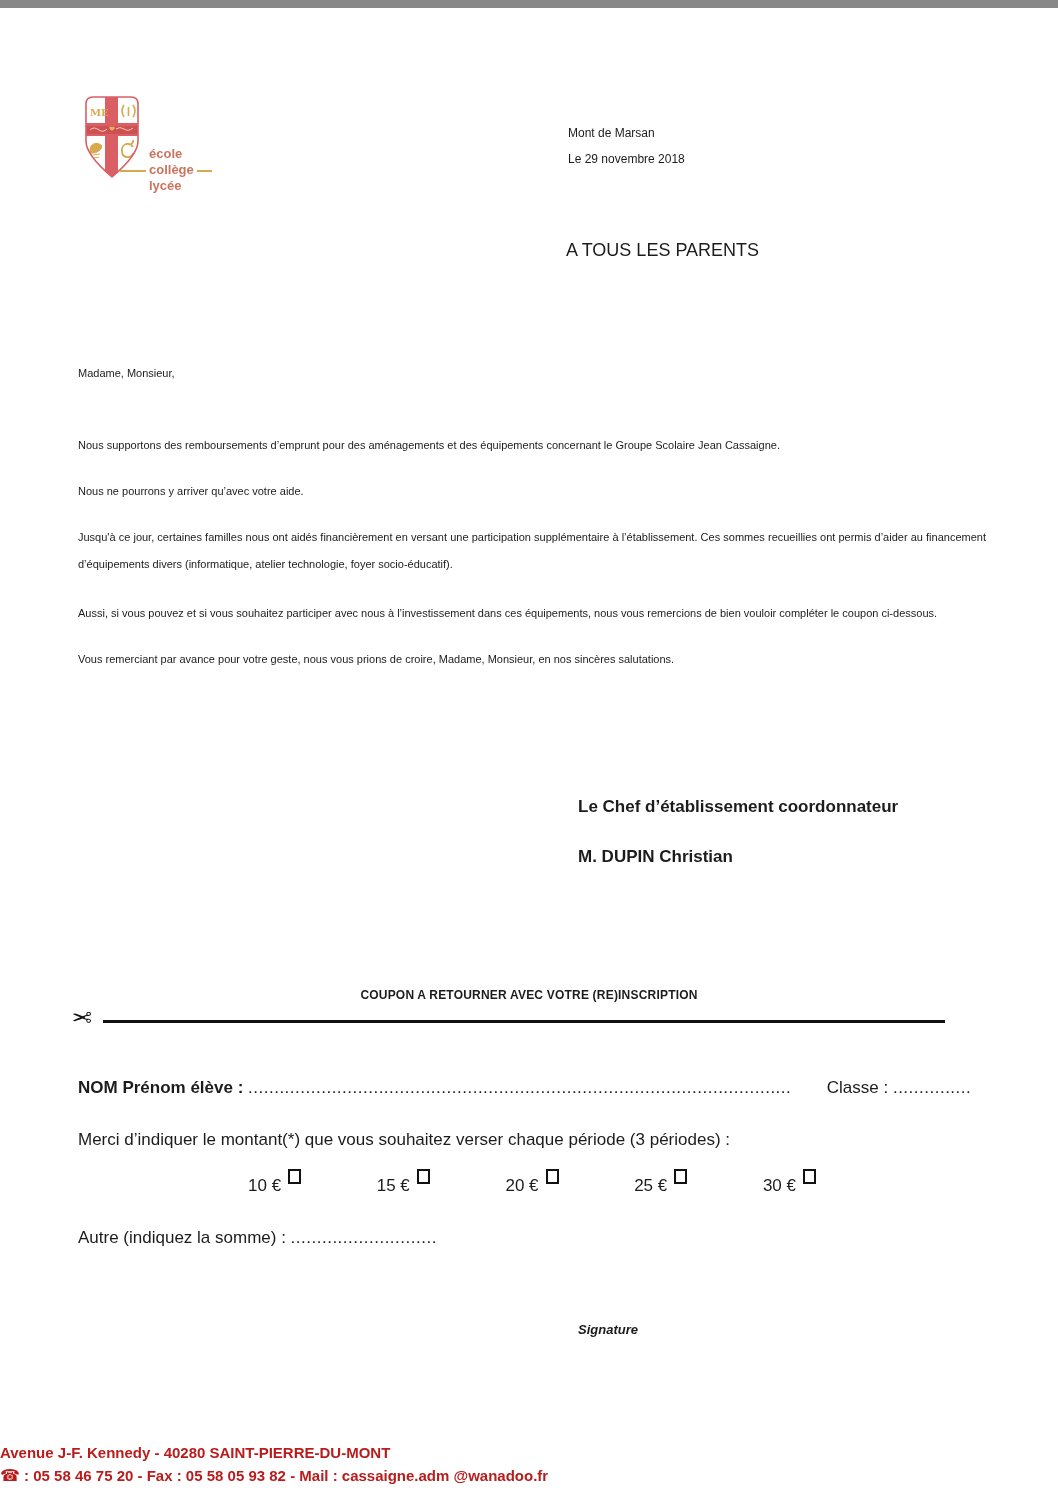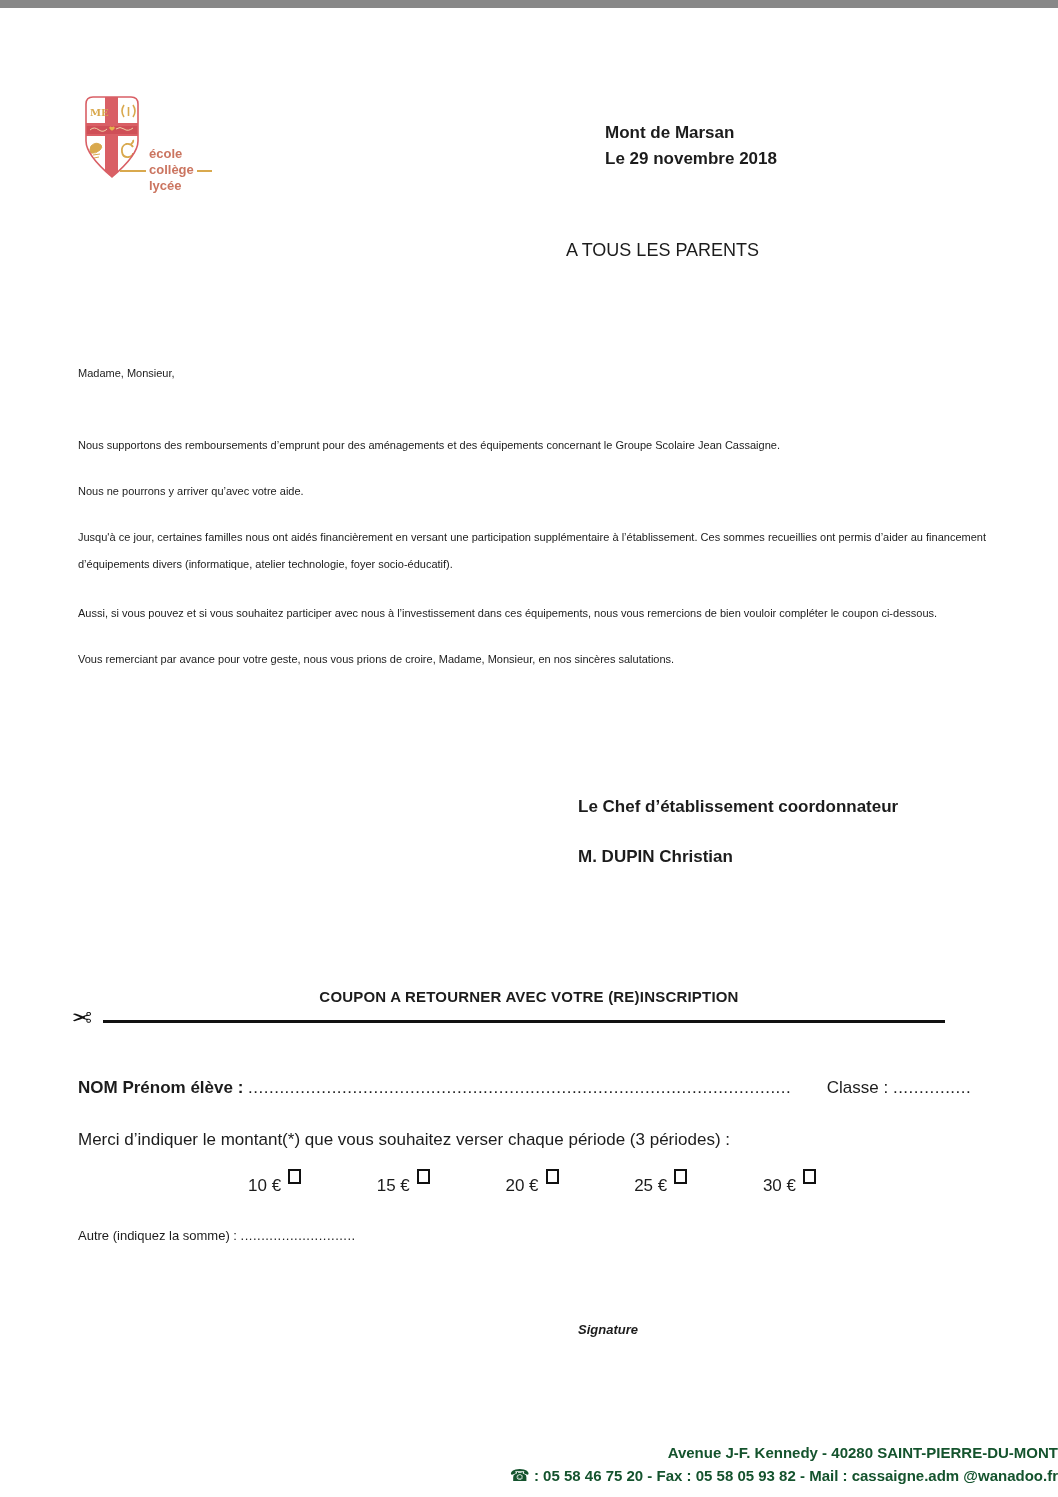--- a/index.html
+++ b/index.html
@@ -15,46 +15,46 @@
     overflow: hidden;
   }
   
   .logo { position: absolute; left: 85px; top: 88px; width: 130px; height: 100px; }
   .logo svg { position: absolute; left: 0; top: 0; }
   .logo-text { position: absolute; left: 64px; top: 50px; font-size: 13px; line-height: 16px; color: #cb7560; font-weight: bold; }
   .logo-text .dash { display: inline-block; vertical-align: middle; height: 2px; background: #d9a94e; border: none; }
   .dash-l { width: 26px; margin-right: 3px; margin-left: -29px; }
   .dash-r { width: 15px; margin-left: 3px; }
   
-  .hdr-right { position: absolute; left: 605px; top: 112px; font-size: 17px; line-height: 26px; font-weight: bold; }
+  .hdr-right { position: absolute; left: 568px; top: 112px; font-size: 12px; line-height: 26px; }
   .recipient { position: absolute; left: 566px; top: 232px; font-size: 18px; font-weight: normal; }
   
   .letter { position: absolute; left: 78px; top: 352px; width: 908px; font-size: 11px; line-height: 27px; }
   .letter p { text-align: justify; }
   .letter p.nojust { text-align: left; }
   .mt45 { margin-top: 45px; } .mt19 { margin-top: 19px; } .mt22 { margin-top: 22px; }
   .sig-title { position: absolute; left: 578px; top: 789px; font-size: 17px; font-weight: bold; }
   .sig-name  { position: absolute; left: 578px; top: 839px; font-size: 17px; font-weight: bold; }
   
-  .coupon-hdr { position: absolute; left: 0; top: 980px; width: 100%; text-align: center; font-size: 15px; font-weight: bold; letter-spacing: 0.2px; }
+  .coupon-hdr { position: absolute; left: 0; top: 980px; width: 100%; text-align: center; font-size: 12px; font-weight: bold; letter-spacing: 0.2px; }
   .scissors { position: absolute; left: 72px; top: 998px; font-size: 24px; line-height: 24px; color: #111; transform: scaleX(-1); }
   .cut-line { position: absolute; left: 103px; top: 1012px; width: 842px; height: 3px; background: #111; }
   .nom-line { position: absolute; left: 78px; top: 1070px; font-size: 17px; white-space: nowrap; }
   .nom-line .lbl { font-weight: bold; }
   .dots { letter-spacing: 0.5px; }
   .classe-gap { display: inline-block; width: 26px; }
   .merci-line { position: absolute; left: 78px; top: 1122px; font-size: 17px; }
   .amounts { position: absolute; left: 248px; top: 1168px; width: 568px; display: flex; justify-content: space-between; font-size: 17px; }
   .amt { white-space: nowrap; }
   .chk { display: inline-block; width: 13px; height: 15px; border: 2.5px solid #111; position: relative; top: -7px; margin-left: 7px; background: #fff; }
-  .autre-line { position: absolute; left: 78px; top: 1220px; font-size: 13px; }
+  .autre-line { position: absolute; left: 78px; top: 1220px; font-size: 17px; }
   .note { position: absolute; left: 0; top: 1264px; width: 100%; text-align: center; font-size: 17px; font-weight: bold; }
   .sign-lbl { position: absolute; left: 578px; top: 1314px; font-size: 13px; font-weight: bold; font-style: italic; }
   
-  .footer { position: absolute; left: 0; top: 1433px; width: 100%; text-align: right; font-size: 15px; line-height: 23px; font-weight: bold; color: #14532d; }
+  .footer { position: absolute; left: 0; top: 1433px; width: 100%; text-align: left; font-size: 15px; line-height: 23px; font-weight: bold; color: #b91c1c; }
   .phone-ico { font-size: 16px; }
 </style>
 </head>
 <body>
 
 <div class="page">
 
   <div class="logo">
     <svg width="54" height="82" viewBox="0 0 54 82" aria-hidden="true">
       <defs>

